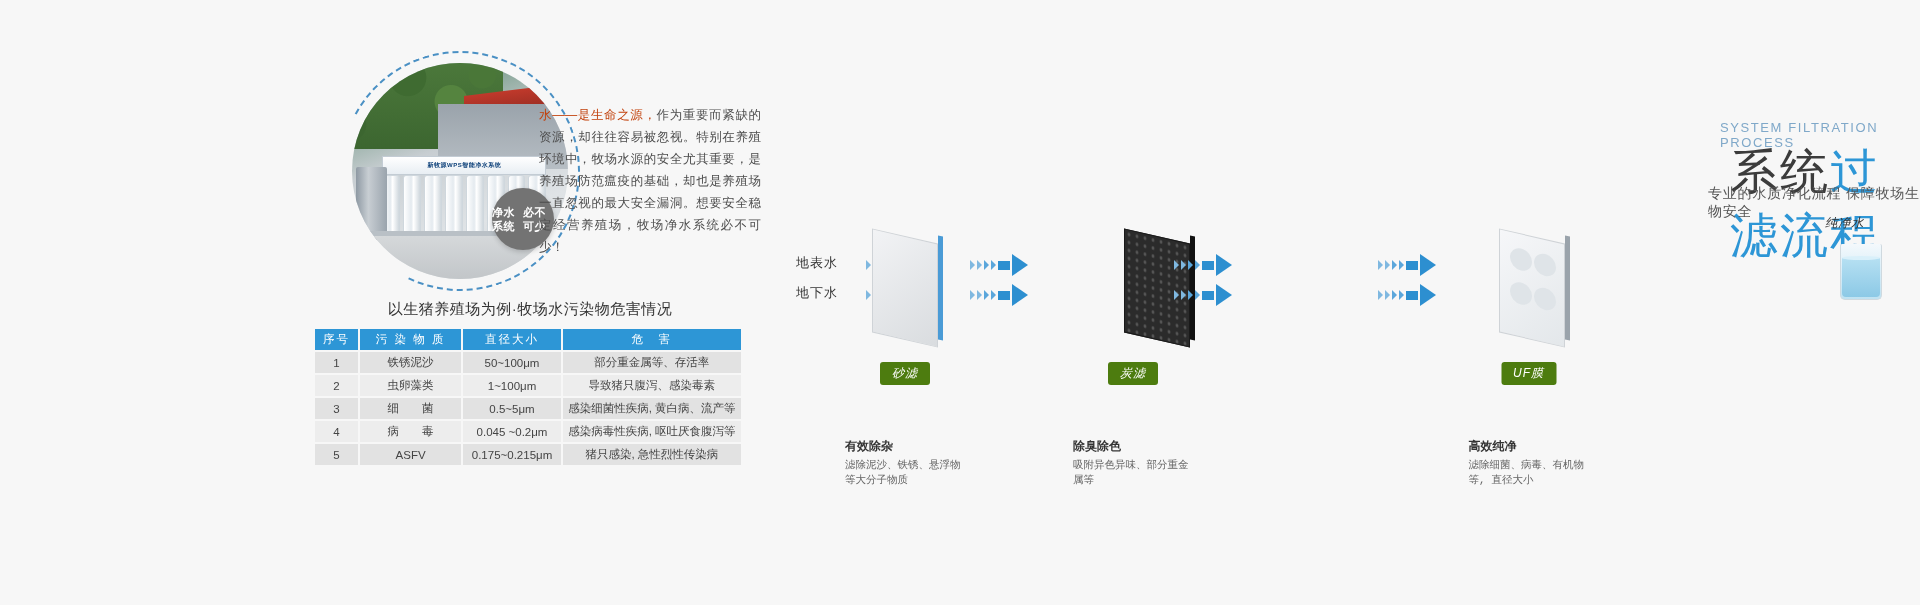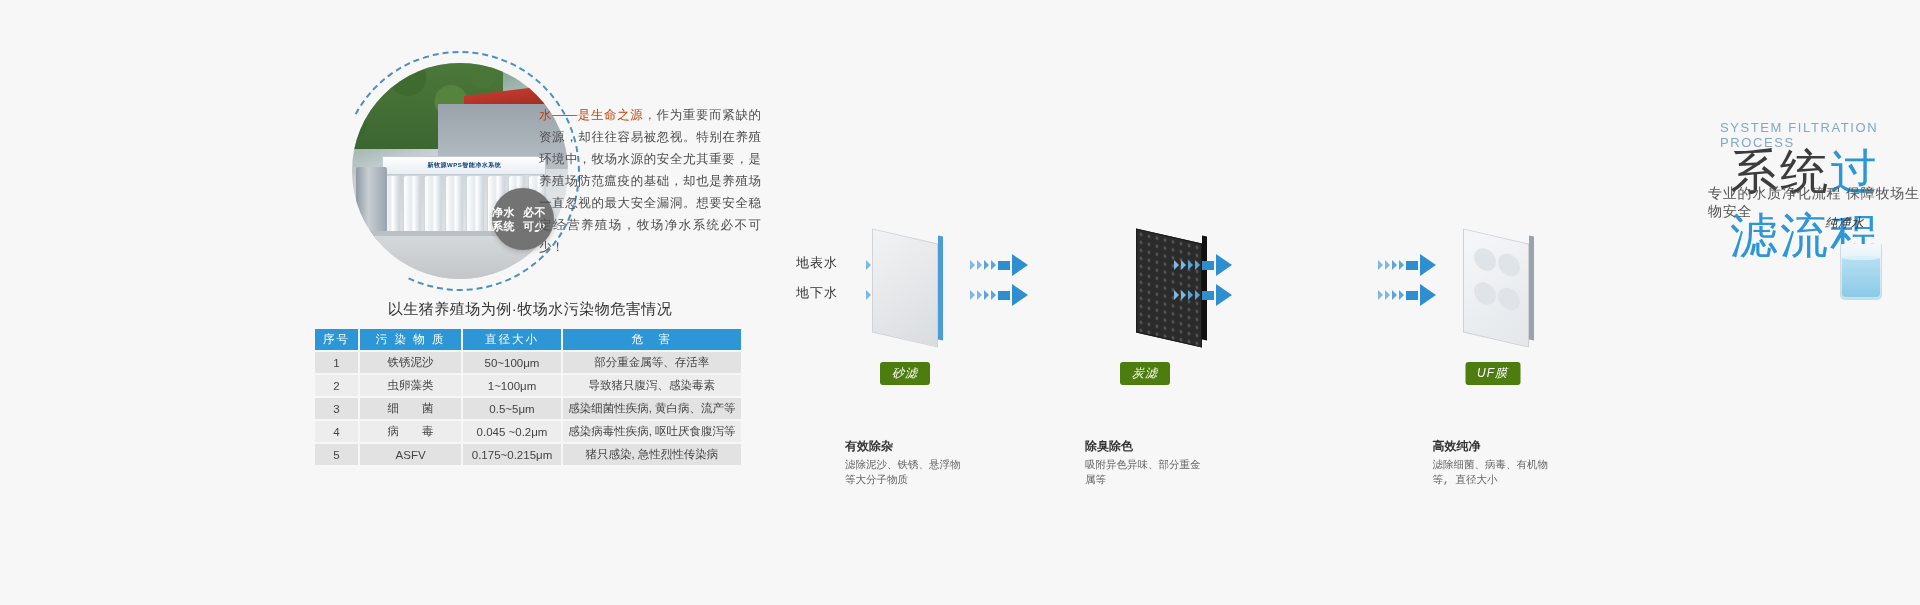--- a/index.html
+++ b/index.html
@@ -338,21 +338,21 @@
       </div>
       <div class="arr-row" style="left:190px; top:54px;">
         <span class="chev"></span>
           <span class="chev"></span>
           <span class="chev s2"></span>
           <span class="chev s2"></span>
         <span class="arr-tail"></span>
           <span class="big-arrow"></span>
       </div>
 
-      <div class="panel carbon" style="left:308px;padding-left:48px;">
+      <div class="panel carbon" style="left:296px;padding-left:48px;">
         <div class="pnl-body">
           <div class="pnl-face"></div>
             <div class="pnl-edge"></div>
         </div>
         <div class="tag">炭滤</div>
         <div class="cap">
           <div class="ch">除臭除色</div>
           <div class="cd">吸附异色异味、部分重金属等</div>
         </div>
       </div>
@@ -385,21 +385,21 @@
       </div>
       <div class="arr-row" style="left:598px; top:54px;">
         <span class="chev"></span>
           <span class="chev"></span>
           <span class="chev s2"></span>
           <span class="chev s2"></span>
         <span class="arr-tail"></span>
           <span class="big-arrow"></span>
       </div>
 
-      <div class="panel uf" style="left:676px;padding-left:7px;">
+      <div class="panel uf" style="left:712px;padding-left:7px;">
         <div class="pnl-body">
           <div class="pnl-face"></div>
             <div class="pnl-edge"></div>
         </div>
         <div class="tag">UF膜</div>
         <div class="cap">
           <div class="ch">高效纯净</div>
           <div class="cd">滤除细菌、病毒、有机物等, 直径大小</div>
         </div>
       </div>

